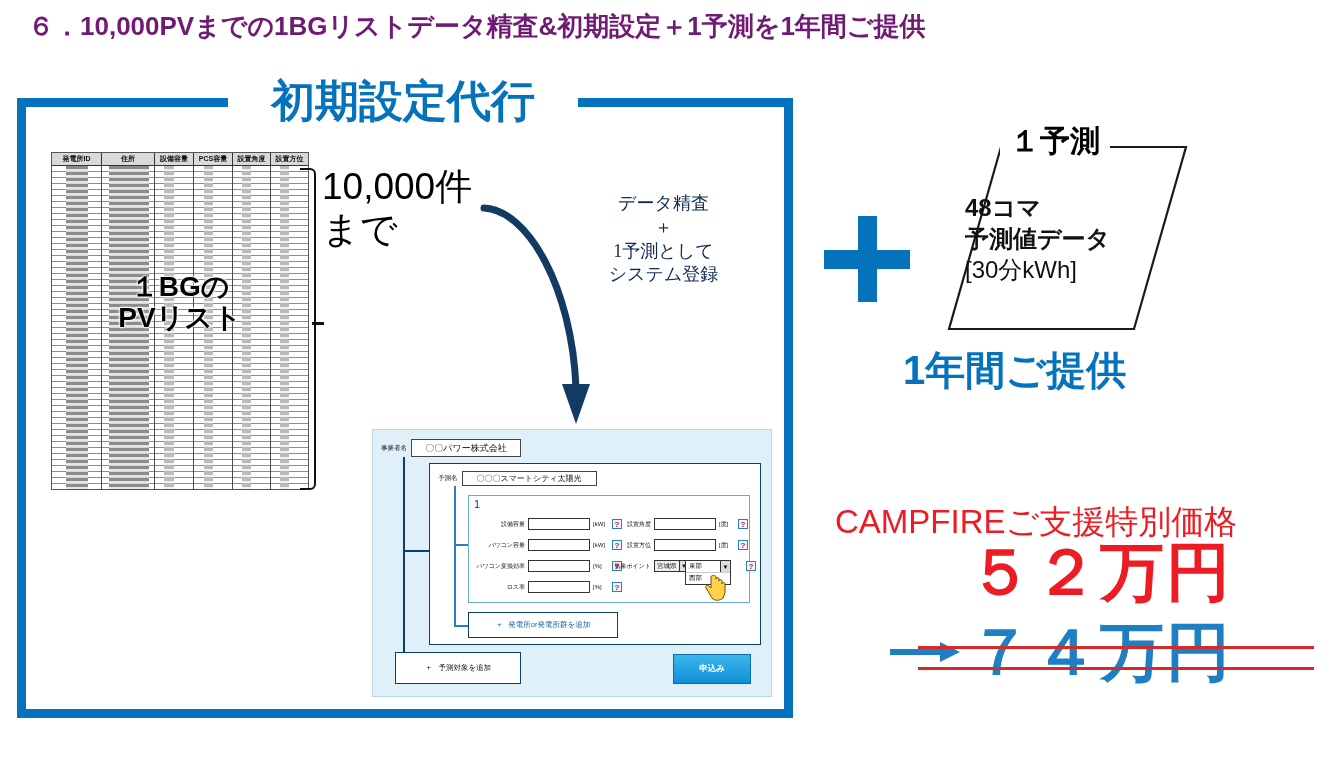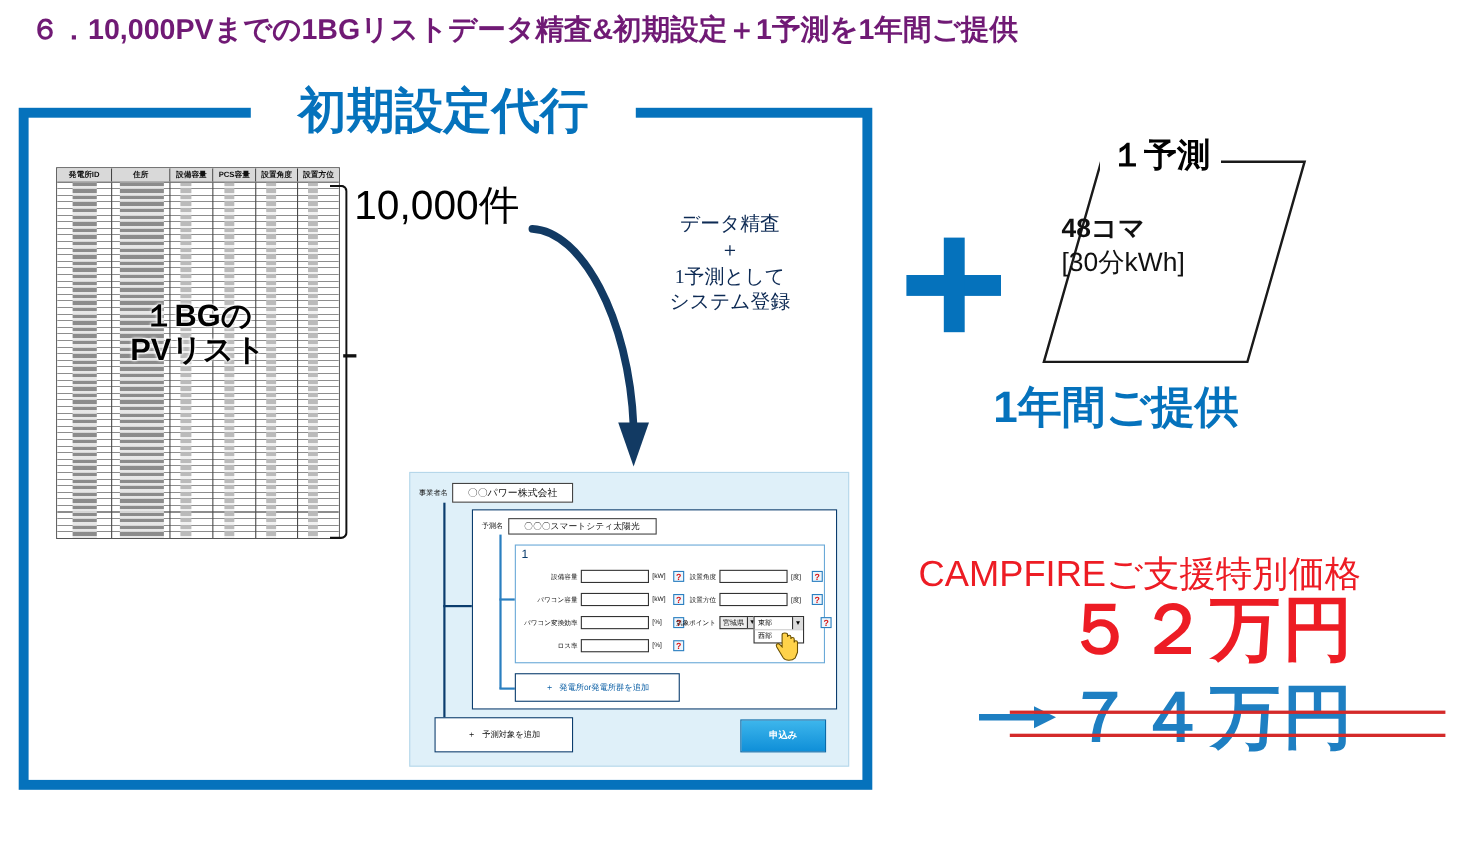--- a/index.html
+++ b/index.html
@@ -301,20 +301,21 @@
   <div id="pv-sheet-label">
     <div>１BGの</div>
     <div>PVリスト</div>
   </div>
 </div>
 
 <div id="sheet-brace"></div>
 <div id="sheet-brace-nub"></div>
 <div id="sheet-count">
   <div>10,000件</div>
+  <div>まで</div>
 </div>
 
 <div id="flow-note">
   <div>データ精査</div>
   <div>＋</div>
   <div>1予測として</div>
   <div>システム登録</div>
 </div>
 
 <svg id="flow-arrow" width="140" height="232" viewBox="0 0 140 232">
@@ -424,20 +425,21 @@
 <div id="plus-sign"></div>
 
 <div id="forecast-card">
   <svg width="245" height="190" viewBox="0 0 245 190">
     <polygon points="56,4 241,4 189,186 4,186" fill="#ffffff" stroke="#1a1a1a" stroke-width="2.2"></polygon>
   </svg>
 </div>
 <div id="forecast-title">１予測</div>
 <div id="forecast-body">
   <div>48コマ</div>
+  <div>予測値データ</div>
   <div class="l3">[30分kWh]</div>
 </div>
 
 <div id="provide-year">1年間ご提供</div>
 
 <div id="price-heading">CAMPFIREご支援特別価格</div>
 <div id="price-new">５２万円</div>
 <div id="price-old-wrap">
   <svg id="price-arrow" viewBox="0 0 74 30">
     <line x1="2" y1="15" x2="58" y2="15" stroke="#1E7FC2" stroke-width="6"></line>

